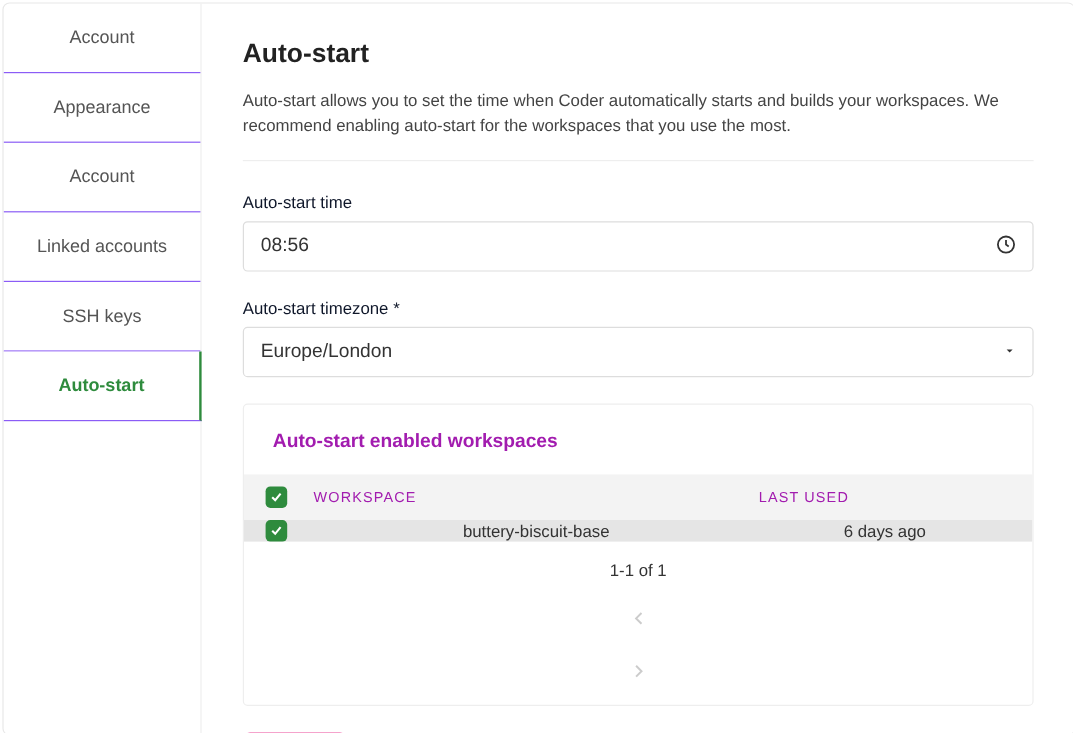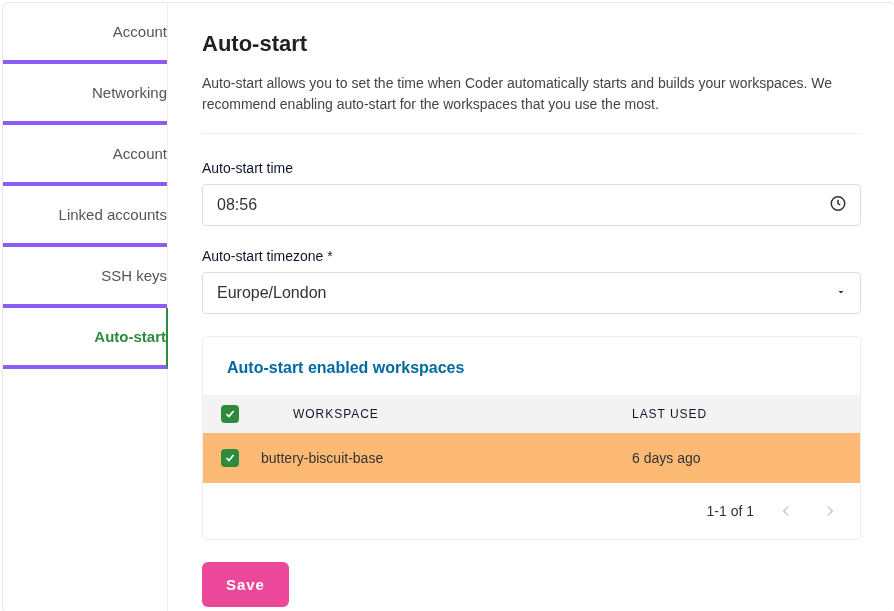--- a/index.html
+++ b/index.html
@@ -19,24 +19,24 @@
       overflow: hidden;
     }
     .sidebar {
       width: 165px;
       border-right: 1px solid #eee;
       display: flex;
       flex-direction: column;
     }
     .sidebar-item {
       padding: 20px 0;
-      text-align: right;
+      text-align: center;
       color: #555;
       font-size: 15px;
-      border-bottom: 4px solid #8b5cf6;
+      border-bottom: 1px solid #8b5cf6;
       cursor: pointer;
     }
     .sidebar-item.active {
       color: #2E8B3D;
       font-weight: 700;
       border-right: 2px solid #2E8B3D;
       margin-right: -1px;
       background: #fff;
     }
     .main {
@@ -101,60 +101,61 @@
     }
     .table-card {
       border: 1px solid #eee;
       border-radius: 4px;
       margin-top: 6px;
       overflow: hidden;
     }
     .card-title {
       font-size: 16px;
       font-weight: 700;
-      color: #0369a1;
+      color: #a21caf;
       padding: 22px 24px 18px 24px;
     }
     .table-header {
       display: flex;
       background: #f3f3f3;
       padding: 10px 18px;
       align-items: center;
     }
     .table-row {
       display: flex;
-      padding: 16px 18px;
+      padding: 0 18px;
       align-items: center;
-      background: #fdba74;
+      background: #e5e5e5;
+      text-align: center;
     }
     .col-check { width: 40px; display:flex; align-items:center; }
     .col-workspace { flex: 1; }
     .col-lastused { width: 210px; }
     .th {
       font-size: 12px;
       letter-spacing: 0.08em;
-      color: #0f172a;
+      color: #a21caf;
       text-transform: uppercase;
-      margin-left: 32px;
     }
     .checkbox {
       width: 18px; height: 18px;
       border-radius: 4px;
       background: #2E8B3D;
       display:flex; align-items:center; justify-content:center;
       cursor:pointer;
     }
     .table-footer {
       display:flex;
       justify-content:flex-end;
       align-items:center;
       padding: 16px 18px;
       gap: 20px;
       color:#333;
       font-size:14px;
+      flex-direction:column;
     }
     .pager-btn {
       width: 24px; height:24px;
       display:flex;align-items:center;justify-content:center;
       cursor:pointer;
     }
     .pager-btn.disabled svg path { stroke: #ccc; }
     .save-btn {
       margin-top: 22px;
       background: #ec4899;
@@ -167,21 +168,21 @@
       letter-spacing: 0.06em;
       cursor: pointer;
     }
   </style>
 </head>
 <body>
 
 <div class="container">
   <div class="sidebar">
     <div class="sidebar-item"><span>Account</span></div>
-    <div class="sidebar-item"><span>Networking</span></div>
+    <div class="sidebar-item"><span>Appearance</span></div>
     <div class="sidebar-item"><span>Account</span></div>
     <div class="sidebar-item"><span>Linked accounts</span></div>
     <div class="sidebar-item"><span>SSH keys</span></div>
     <div class="sidebar-item active"><span>Auto-start</span></div>
   </div>
 
   <div class="main">
     <h1 class="page-title">Auto-start</h1>
     <p class="description">Auto-start allows you to set the time when Coder automatically starts and builds your workspaces. We recommend enabling auto-start for the workspaces that you use the most.</p>
     <hr class="divider">

